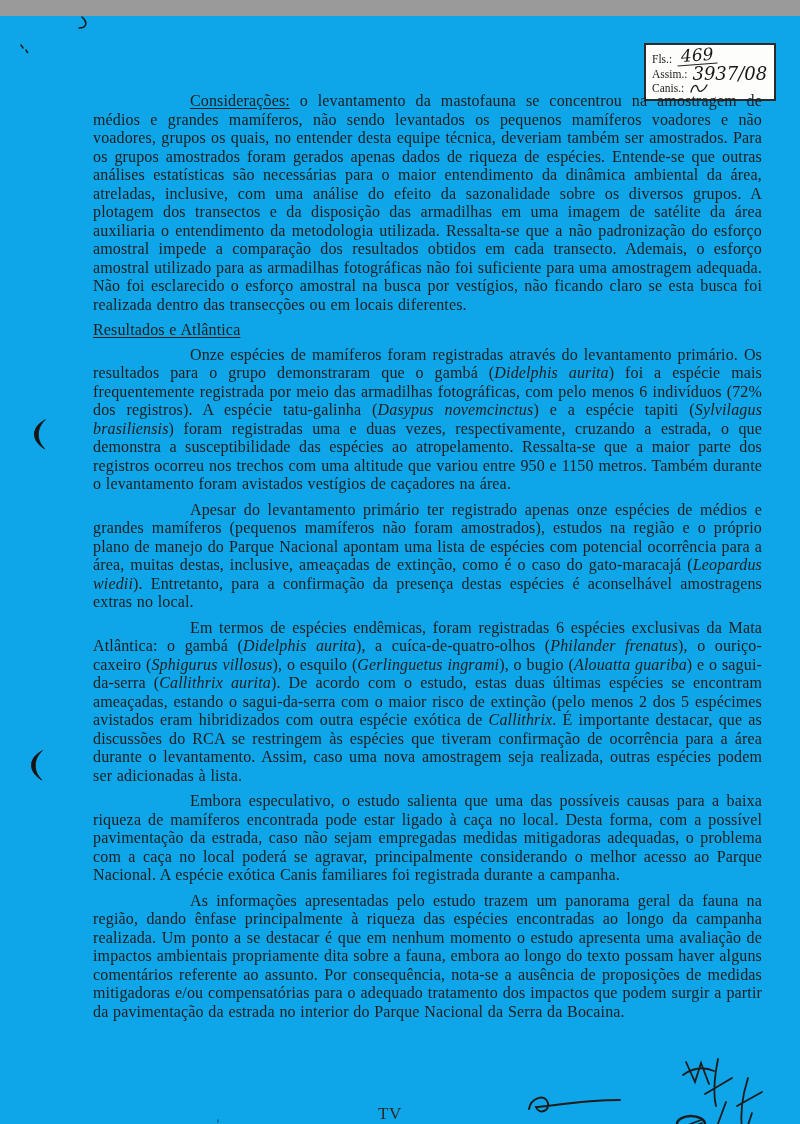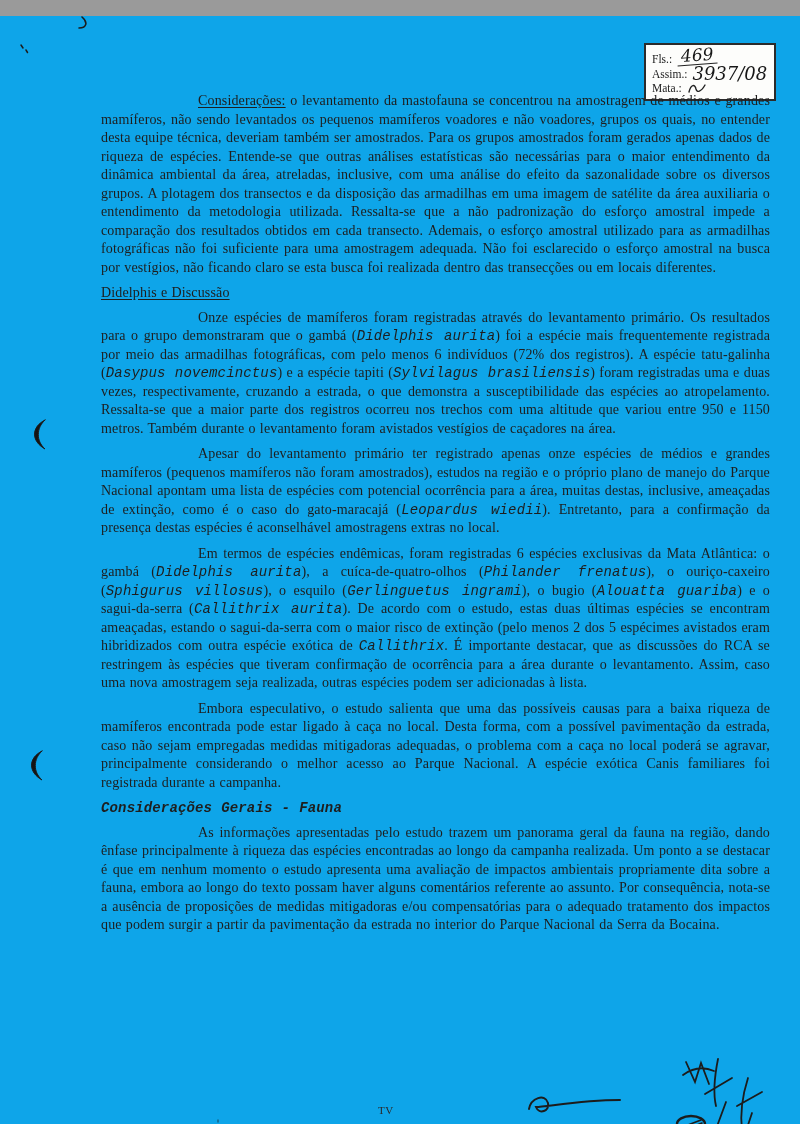--- a/index.html
+++ b/index.html
@@ -9,34 +9,34 @@
     height: 1124px;
     margin: 16px auto;
     background: #0ea5e9;
     overflow: hidden;
     font-family: "Liberation Serif", serif;
     color: #1e1e1e;
   }
   
   .doc {
     position: absolute;
-    left: 101px;
+    left: 93px;
     top: 76px;
     width: 669px;
-    font-size: 14px;
+    font-size: 16px;
     line-height: 18.5px;
     text-align: justify;
     letter-spacing: 0.15px;
     word-spacing: 0.5px;
   }
   .sec { margin: 0; }
   .sec.para { text-indent: 97px; margin: 0 0 7px 0; }
   .sec.heading_underline { text-align: left; text-indent: 0; margin: 1px 0 6px 0; }
   .sec.heading_bold_italic { text-align: left; text-indent: 0; margin: 3px 0 6px 0; }
-  .it { font-style: italic; font-family: Liberation Mono, monospace; }
+  .it { font-style: italic; }
   .bd { font-weight: bold; }
   .un { text-decoration: underline; text-underline-offset: 2px; }
 
   
   .stamp {
     position: absolute;
     left: 644px;
     top: 27px;
     width: 132px;
     border: 2px solid #2b2b2b;
@@ -64,21 +64,21 @@
     border-bottom: 1.5px solid #222;
     padding: 0 4px 1px 4px;
   }
   .proc-value { font-size: 18px; line-height: 13px; }
 
   
   .footer-center {
     position: absolute;
     left: 378px;
     top: 1088px;
-    font-size: 11px;
+    font-size: 17px;
     letter-spacing: 0.5px;
     color: #2a2a2a;
   }
   .footer-right {
     position: absolute;
     left: 637px;
     top: 1145px;
     font-size: 16px;
     color: #222;
   }
@@ -98,35 +98,34 @@
   <div class="stamp">
     <div class="stamp-row">
       <span>Fls.:</span>
       <span class="hand fls-value">469</span>
     </div>
     <div class="stamp-row">
       <span>Assim.:</span>
       <span class="hand proc-value">3937/08</span>
     </div>
     <div class="stamp-row">
-      <span>Mata.:</span>
+      <span>Canis.:</span>
       <svg width="22" height="12" viewBox="0 0 22 12">
         <path d="M2,10 C4,2 8,2 9,7 C10,11 14,10 18,3" fill="none" stroke="#222" stroke-width="1.4" stroke-linecap="round"></path>
       </svg>
     </div>
   </div>
 
   <div class="doc">
       <p class="sec para"><span class="un">Considerações:</span><span> o levantamento da mastofauna se concentrou na amostragem de médios e grandes mamíferos, não sendo levantados os pequenos mamíferos voadores e não voadores, grupos os quais, no entender desta equipe técnica, deveriam também ser amostrados. Para os grupos amostrados foram gerados apenas dados de riqueza de espécies. Entende-se que outras análises estatísticas são necessárias para o maior entendimento da dinâmica ambiental da área, atreladas, inclusive, com uma análise do efeito da sazonalidade sobre os diversos grupos. A plotagem dos transectos e da disposição das armadilhas em uma imagem de satélite da área auxiliaria o entendimento da metodologia utilizada. Ressalta-se que a não padronização do esforço amostral impede a comparação dos resultados obtidos em cada transecto. Ademais, o esforço amostral utilizado para as armadilhas fotográficas não foi suficiente para uma amostragem adequada. Não foi esclarecido o esforço amostral na busca por vestígios, não ficando claro se esta busca foi realizada dentro das transecções ou em locais diferentes.</span></p>
-      <p class="sec heading_underline"><span class="un">Didelphis e Discussão</span></p>
+      <p class="sec heading_underline"><span class="un">Resultados e Atlântica</span></p>
       <p class="sec para"><span>Onze espécies de mamíferos foram registradas através do levantamento primário. Os resultados para o grupo demonstraram que o gambá (</span><span class="it">Didelphis aurita</span><span>) foi a espécie mais frequentemente registrada por meio das armadilhas fotográficas, com pelo menos 6 indivíduos (72% dos registros). A espécie tatu-galinha (</span><span class="it">Dasypus novemcinctus</span><span>) e a espécie tapiti (</span><span class="it">Sylvilagus brasiliensis</span><span>) foram registradas uma e duas vezes, respectivamente, cruzando a estrada, o que demonstra a susceptibilidade das espécies ao atropelamento. Ressalta-se que a maior parte dos registros ocorreu nos trechos com uma altitude que variou entre 950 e 1150 metros. Também durante o levantamento foram avistados vestígios de caçadores na área.</span></p>
       <p class="sec para"><span>Apesar do levantamento primário ter registrado apenas onze espécies de médios e grandes mamíferos (pequenos mamíferos não foram amostrados), estudos na região e o próprio plano de manejo do Parque Nacional apontam uma lista de espécies com potencial ocorrência para a área, muitas destas, inclusive, ameaçadas de extinção, como é o caso do gato-maracajá (</span><span class="it">Leopardus wiedii</span><span>). Entretanto, para a confirmação da presença destas espécies é aconselhável amostragens extras no local.</span></p>
       <p class="sec para"><span>Em termos de espécies endêmicas, foram registradas 6 espécies exclusivas da Mata Atlântica: o gambá (</span><span class="it">Didelphis aurita</span><span>), a cuíca-de-quatro-olhos (</span><span class="it">Philander frenatus</span><span>), o ouriço-caxeiro (</span><span class="it">Sphigurus villosus</span><span>), o esquilo (</span><span class="it">Gerlinguetus ingrami</span><span>), o bugio (</span><span class="it">Alouatta guariba</span><span>) e o sagui-da-serra (</span><span class="it">Callithrix aurita</span><span>). De acordo com o estudo, estas duas últimas espécies se encontram ameaçadas, estando o sagui-da-serra com o maior risco de extinção (pelo menos 2 dos 5 espécimes avistados eram hibridizados com outra espécie exótica de </span><span class="it">Callithrix</span><span>. É importante destacar, que as discussões do RCA se restringem às espécies que tiveram confirmação de ocorrência para a área durante o levantamento. Assim, caso uma nova amostragem seja realizada, outras espécies podem ser adicionadas à lista.</span></p>
       <p class="sec para"><span>Embora especulativo, o estudo salienta que uma das possíveis causas para a baixa riqueza de mamíferos encontrada pode estar ligado à caça no local. Desta forma, com a possível pavimentação da estrada, caso não sejam empregadas medidas mitigadoras adequadas, o problema com a caça no local poderá se agravar, principalmente considerando o melhor acesso ao Parque Nacional. A espécie exótica Canis familiares foi registrada durante a campanha.</span></p>
-      <p class="sec heading_bold_italic"><span class="it bd">Considerações Gerais - Fauna</span></p>
       <p class="sec para"><span>As informações apresentadas pelo estudo trazem um panorama geral da fauna na região, dando ênfase principalmente à riqueza das espécies encontradas ao longo da campanha realizada. Um ponto a se destacar é que em nenhum momento o estudo apresenta uma avaliação de impactos ambientais propriamente dita sobre a fauna, embora ao longo do texto possam haver alguns comentários referente ao assunto. Por consequência, nota-se a ausência de proposições de medidas mitigadoras e/ou compensatórias para o adequado tratamento dos impactos que podem surgir a partir da pavimentação da estrada no interior do Parque Nacional da Serra da Bocaina.</span></p>
     </div>
 
   <div class="footer-center">TV</div>
   <div class="footer-right">Página 27 de 42</div>
 
   <svg class="overlay" width="800" height="1124" viewBox="0 0 800 1124">
     <g stroke="#1c1c1c" fill="none" stroke-linecap="round">
       <path d="M82,1 C88,6 87,12 79,12" stroke-width="1.6"></path>
       <path d="M21,29 l2,3 M26,34 l1.5,2.5" stroke-width="1.5"></path>

